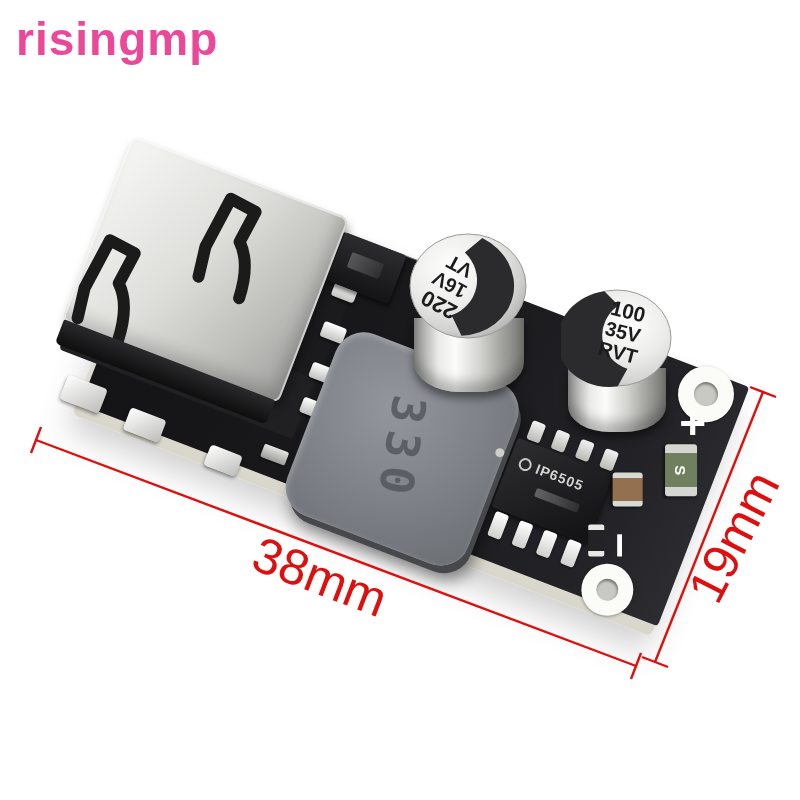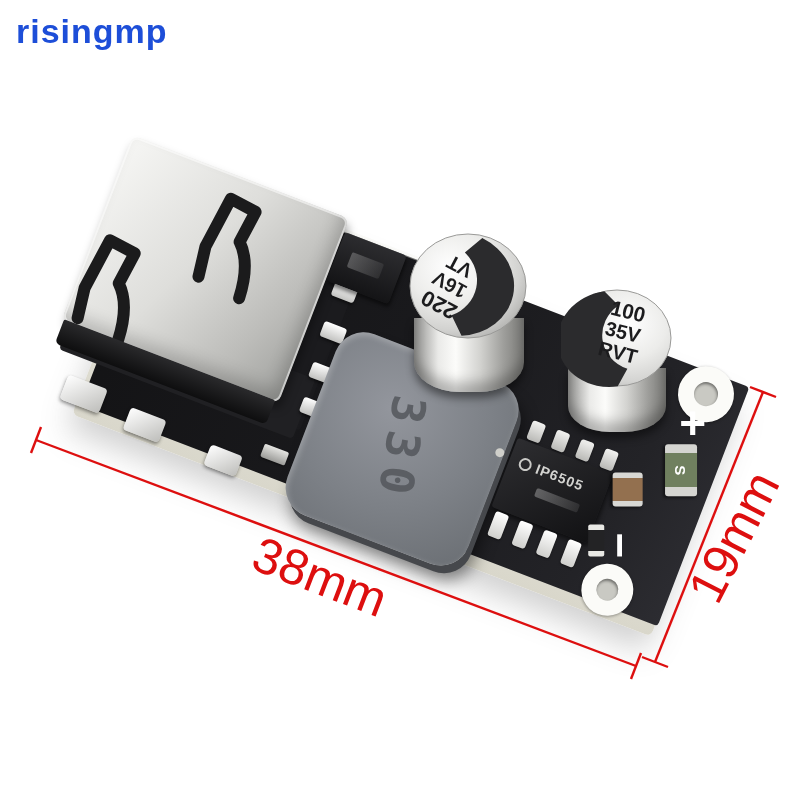--- a/index.html
+++ b/index.html
@@ -3,21 +3,21 @@
 <meta charset="utf-8">
 <style>
   html,body { margin:0; padding:0; background:#ffffff; }
   .stage {
     position:relative; width:800px; height:800px; background:#ffffff;
     overflow:hidden; font-family:"Liberation Sans", sans-serif;
   }
   
   .watermark {
     position:absolute; left:16px; top:12px; z-index:6;
-    font-size:34px; font-weight:bold; letter-spacing:1px; color:#1d4ed8;
+    font-size:46px; font-weight:bold; letter-spacing:1px; color:#ec4899;
   }
   
   .substrate {
     position:absolute; left:98px; top:274px; width:620px; height:260px;
     transform:rotate(21deg); border-radius:6px; z-index:0;
     background:linear-gradient(#f2f1ea,#d9d7cb);
     box-shadow:0 16px 30px rgba(90,90,90,.28);
   }
   
   .board {

